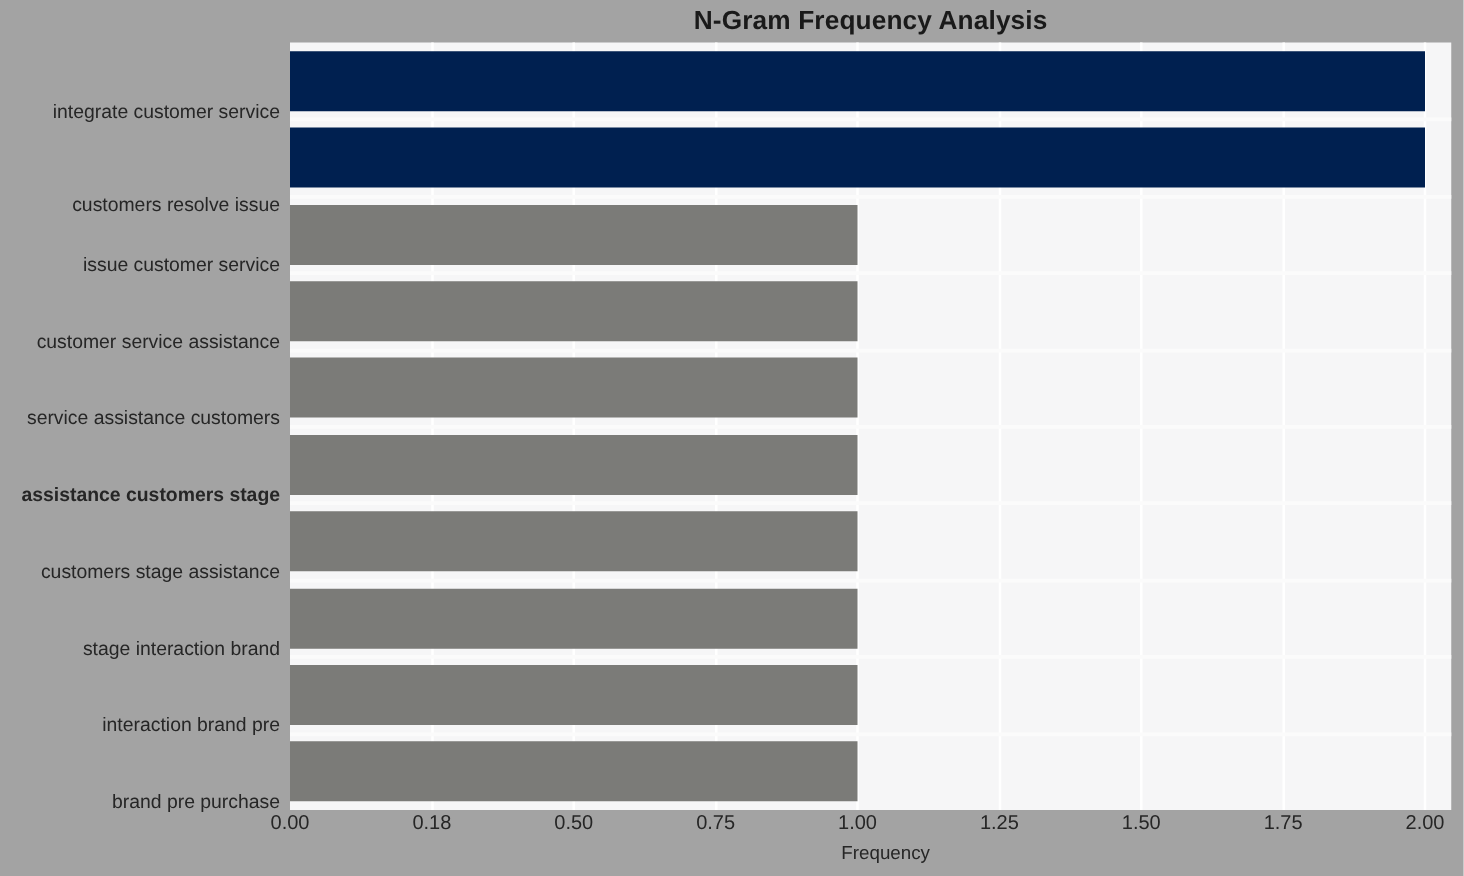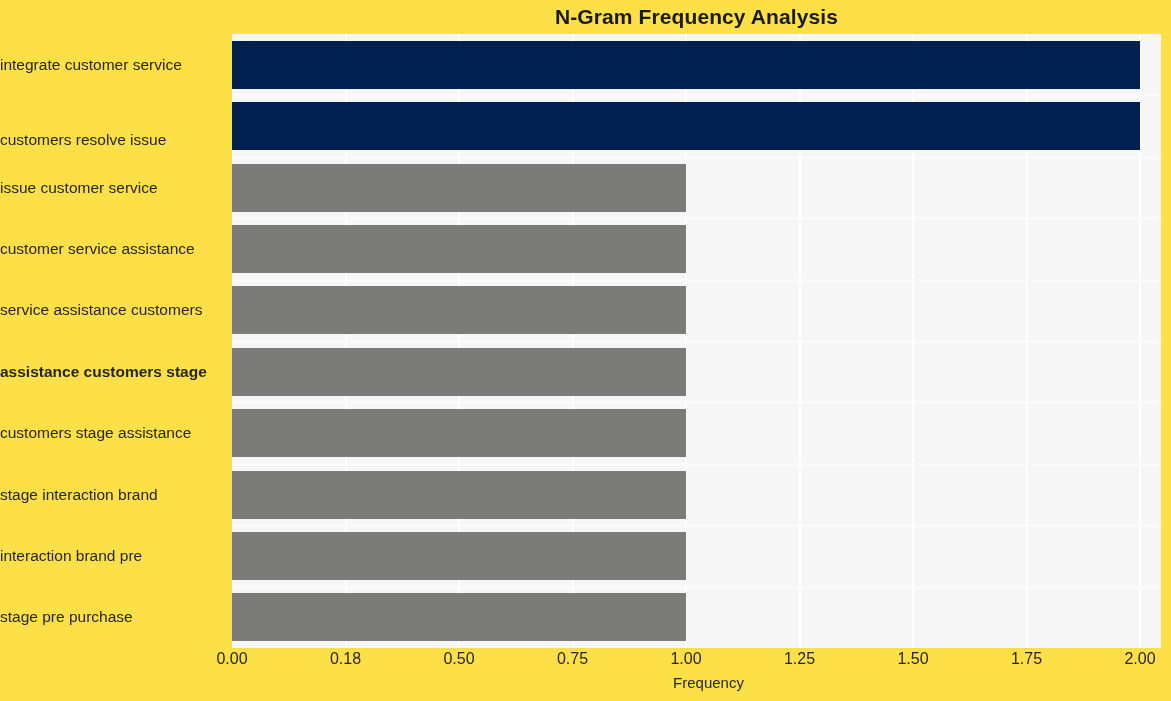--- a/index.html
+++ b/index.html
@@ -12,21 +12,21 @@
     height: 701px;
     font-family: "Liberation Sans", sans-serif;
     color: #262626;
     overflow: hidden;
   }
 
   #figure {
     position: relative;
     width: 1171px;
     height: 701px;
-    background: #fde047;
+    background: #a3a3a3;
   }
 
   
   #chart-title {
     position: absolute;
     left: 232px;
     top: 5px;
     width: 929px;
     text-align: center;
     font-size: 21px;
@@ -89,25 +89,26 @@
     position: absolute;
     left: 0;
     top: 34px;
     width: 224px;
     height: 614px;
   }
   .y-label {
     position: absolute;
     right: 0;
     width: 224px;
-    text-align: left;
+    text-align: right;
     font-size: 15.5px;
     color: #262626;
     line-height: 18px;
     white-space: nowrap;
+    margin-top: 25px;
   }
 
   
   #x-ticks {
     position: absolute;
     left: 232px;
     top: 650px;
     width: 929px;
     height: 24px;
   }
@@ -175,21 +176,21 @@
   <div id="y-labels">
       <div class="y-label" style="top: 21.7px;">integrate customer service</div>
       <div class="y-label" style="top: 97px;">customers resolve issue</div>
       <div class="y-label" style="top: 144.5px;">issue customer service</div>
       <div class="y-label" style="top: 205.9px;">customer service assistance</div>
       <div class="y-label" style="top: 267.3px;">service assistance customers</div>
       <div class="y-label" style="top: 328.7px; font-weight: bold;">assistance customers stage</div>
       <div class="y-label" style="top: 390.1px;">customers stage assistance</div>
       <div class="y-label" style="top: 451.5px;">stage interaction brand</div>
       <div class="y-label" style="top: 512.9px;">interaction brand pre</div>
-      <div class="y-label" style="top: 574.3px;">stage pre purchase</div>
+      <div class="y-label" style="top: 574.3px;">brand pre purchase</div>
     </div>
 
   <div id="x-ticks">
       <div class="x-tick" style="left: 0px;">0.00</div>
       <div class="x-tick" style="left: 113.5px;">0.18</div>
       <div class="x-tick" style="left: 227px;">0.50</div>
       <div class="x-tick" style="left: 340.5px;">0.75</div>
       <div class="x-tick" style="left: 454px;">1.00</div>
       <div class="x-tick" style="left: 567.5px;">1.25</div>
       <div class="x-tick" style="left: 681px;">1.50</div>

